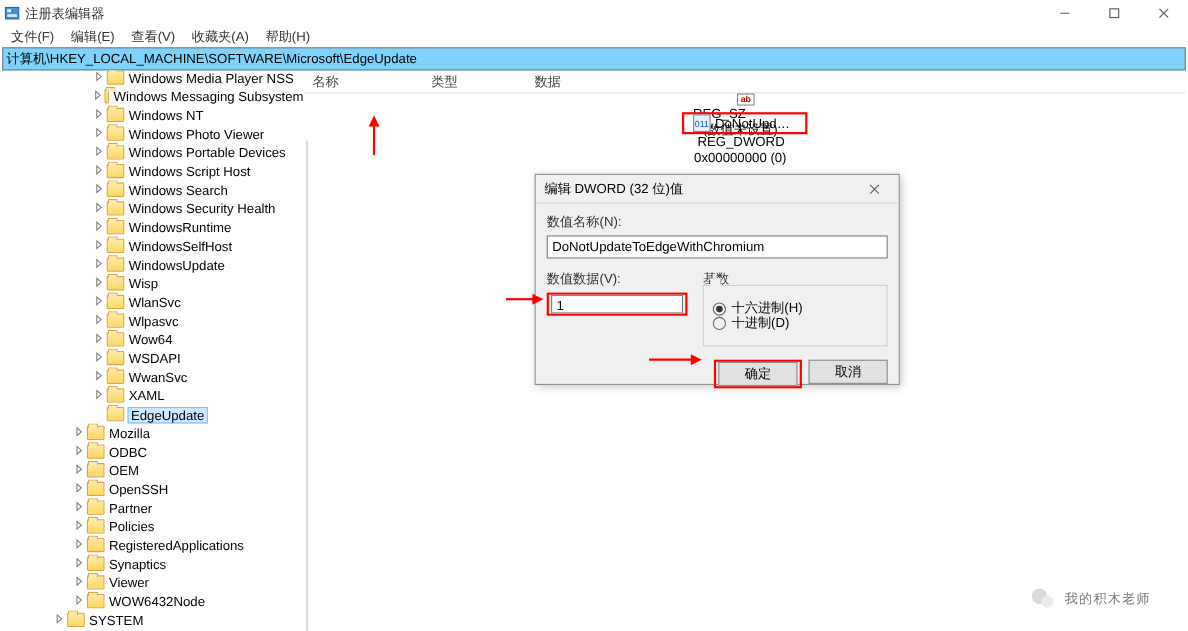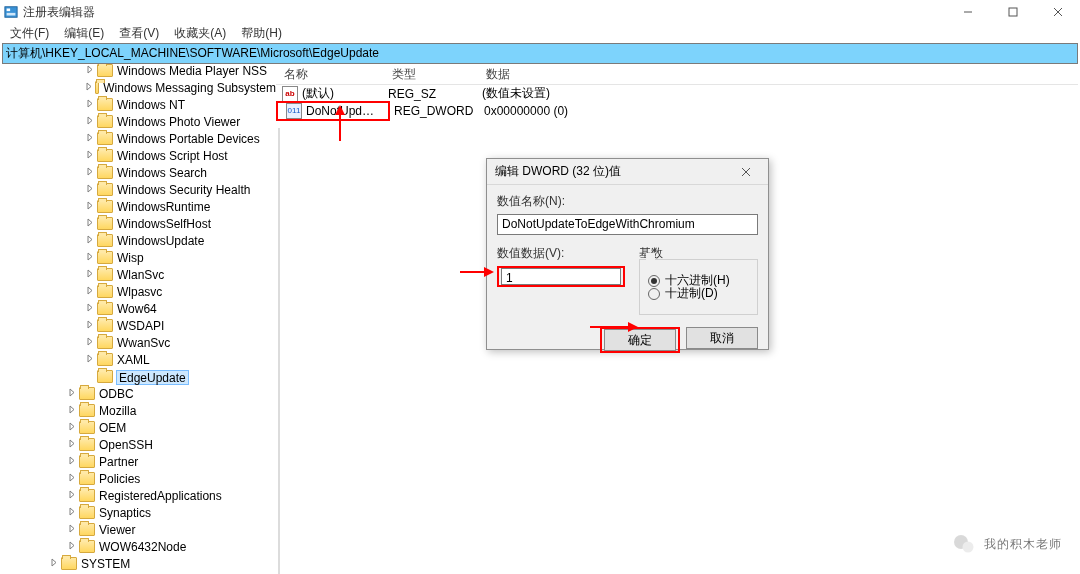--- a/index.html
+++ b/index.html
@@ -31,31 +31,31 @@
   .exp svg { width:9px; height:9px; }
   .folder { width:16px; height:13px; margin-right:3px; background:linear-gradient(#ffe9a6,#ffd760); border:1px solid #d6a93e; border-radius:1px; position:relative; }
   .folder:before { content:""; position:absolute; top:-3px; left:0; width:7px; height:3px; background:#ffe9a6; border:1px solid #d6a93e; border-bottom:none; border-radius:1px 1px 0 0; }
   .sel { background:#cde8ff; border:1px solid #7abdff; padding:0 2px; height:15px; display:inline-flex; align-items:center; }
   .tlabel { padding-left:1px; }
 
   
   .list { flex:1; height:100%; }
   .list-header { display:flex; height:21px; border-bottom:1px solid #e5e5e5; align-items:center; }
   .lh-col { padding:3px 8px; color:#444; }
-  .list-row { display:flex; align-items:center; height:17px; }
+  .list-row { display:flex; align-items:center; height:17px;flex-direction:column; }
   .list-row .icon { width:16px; height:16px; margin:0 4px 0 6px; display:flex; align-items:center; justify-content:center; border:1px solid #888; font-size:8px; }
   .ab { color:#c00; font-weight:bold; }
   .bin { color:#1158c7; background:#e8f0ff; }
   .col { padding-right:8px; }
   .namecell { width:86px; overflow:hidden; text-overflow:ellipsis; }
   .typecell { width:94px; }
   .redblock { border:2px solid #ff0000; padding:0 2px; }
 
   
-  .dialog { position:absolute; left:486px; top:158px; width:283px; height:192px; background:#f0f0f0; border:1px solid #8f8f8f; box-shadow:2px 2px 8px rgba(0,0,0,0.25); }
+  .dialog { position:absolute; left:486px; top:158px; width:332px; height:192px; background:#f0f0f0; border:1px solid #8f8f8f; box-shadow:2px 2px 8px rgba(0,0,0,0.25); }
   .dlg-title { height:26px; display:flex; align-items:center; padding-left:8px; border-bottom:1px solid #d8d8d8; color:#333; }
   .dlg-title .dlg-close { margin-left:auto; width:38px; display:flex; justify-content:center; color:#666; padding-right:6px; }
   .dlg-body { padding:8px 10px 10px 10px; }
   .fld { margin-bottom:4px; color:#333; }
   .txtbox { width:100%; height:21px; border:1px solid #7a7a7a; background:#fff; padding:2px 4px; }
   .row2 { display:flex; margin-top:10px; }
   .left { width:142px; }
   .valinput { width:120px; height:21px; border:1px solid #7a7a7a; background:#fff; padding:2px 4px; }
   .right { flex:1; }
   .grp { border:1px solid #d0d0d0; padding:6px 8px 8px 8px; margin-top:-7px; }
@@ -64,21 +64,21 @@
   .radio { width:12px; height:12px; border:1px solid #666; border-radius:50%; display:inline-flex; align-items:center; justify-content:center; }
   .radio .dot { width:6px; height:6px; border-radius:50%; background:#333; }
   .btnrow { display:flex; justify-content:flex-end; gap:6px; margin-top:12px; }
   .btn { width:72px; height:22px; border:1px solid #8a8a8a; background:#e1e1e1; display:flex; align-items:center; justify-content:center; }
 
   
   .arrow { position:absolute; color:#ff0000; }
   .arrow svg { overflow:visible; }
 
   
-  .watermark { position:absolute; right:18px; bottom:18px; display:flex; align-items:center; gap:8px; opacity:0.55; color:#666; font-size:20px; letter-spacing:1px; }
+  .watermark { position:absolute; right:34px; bottom:18px; display:flex; align-items:center; gap:8px; opacity:0.55; color:#666; font-size:20px; letter-spacing:1px; }
   .watermark .wm-icon { width:24px; height:24px; }
 </style>
 </head>
 <body>
 
 <div class="titlebar">
   <span class="app-icon">
     <svg viewBox="0 0 16 16">
         <rect x="1" y="2" width="14" height="12" fill="#3a92d6" stroke="#1b5f99"></rect>
         <rect x="3" y="4" width="4" height="3" fill="#fff"></rect>
@@ -288,30 +288,30 @@
         <span class="folder"></span>
         <span class="sel">EdgeUpdate</span>
       </div>
       <div class="tree-row" style="padding-left: 64px;">
         <span class="exp">
           <svg viewBox="0 0 9 9">
             <polygon points="3,1 3,8 7,4.5" fill="none" stroke="#808080"></polygon>
           </svg>
         </span>
         <span class="folder"></span>
+        <span class="tlabel">Mozilla</span>
+      </div>
+      <div class="tree-row" style="padding-left: 64px;">
+        <span class="exp">
+          <svg viewBox="0 0 9 9">
+            <polygon points="3,1 3,8 7,4.5" fill="none" stroke="#808080"></polygon>
+          </svg>
+        </span>
+        <span class="folder"></span>
         <span class="tlabel">ODBC</span>
-      </div>
-      <div class="tree-row" style="padding-left: 64px;">
-        <span class="exp">
-          <svg viewBox="0 0 9 9">
-            <polygon points="3,1 3,8 7,4.5" fill="none" stroke="#808080"></polygon>
-          </svg>
-        </span>
-        <span class="folder"></span>
-        <span class="tlabel">Mozilla</span>
       </div>
       <div class="tree-row" style="padding-left: 64px;">
         <span class="exp">
           <svg viewBox="0 0 9 9">
             <polygon points="3,1 3,8 7,4.5" fill="none" stroke="#808080"></polygon>
           </svg>
         </span>
         <span class="folder"></span>
         <span class="tlabel">OEM</span>
       </div>

